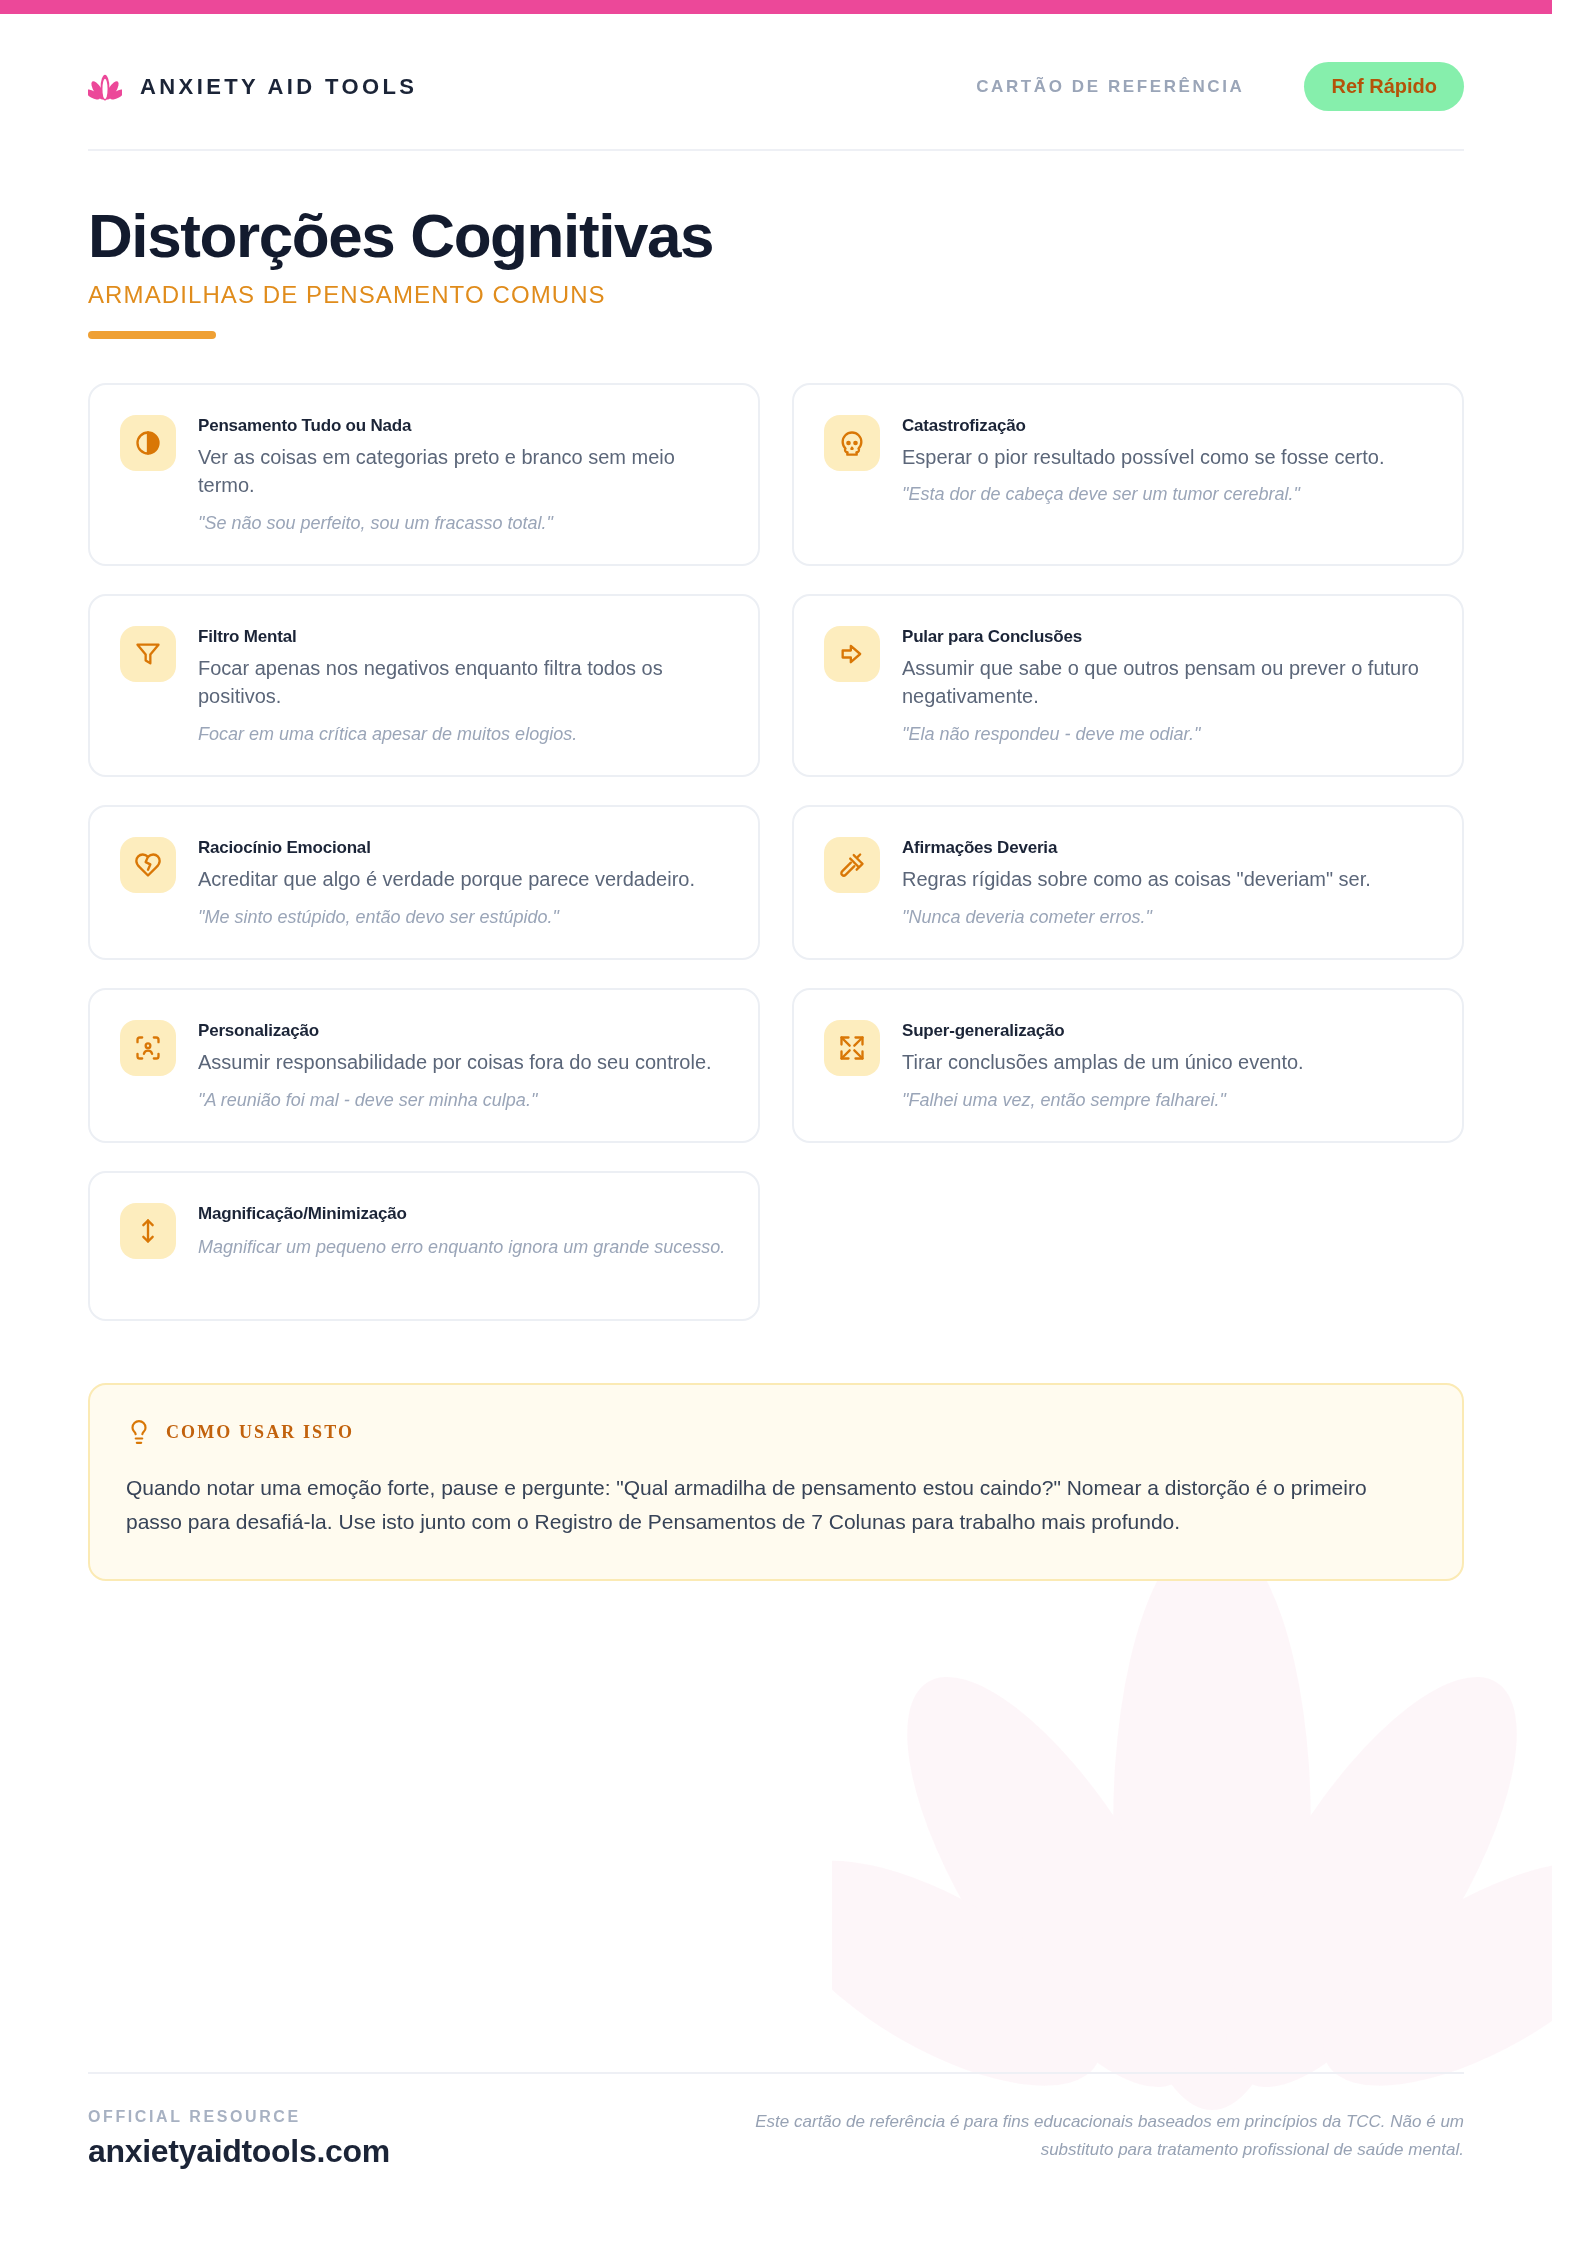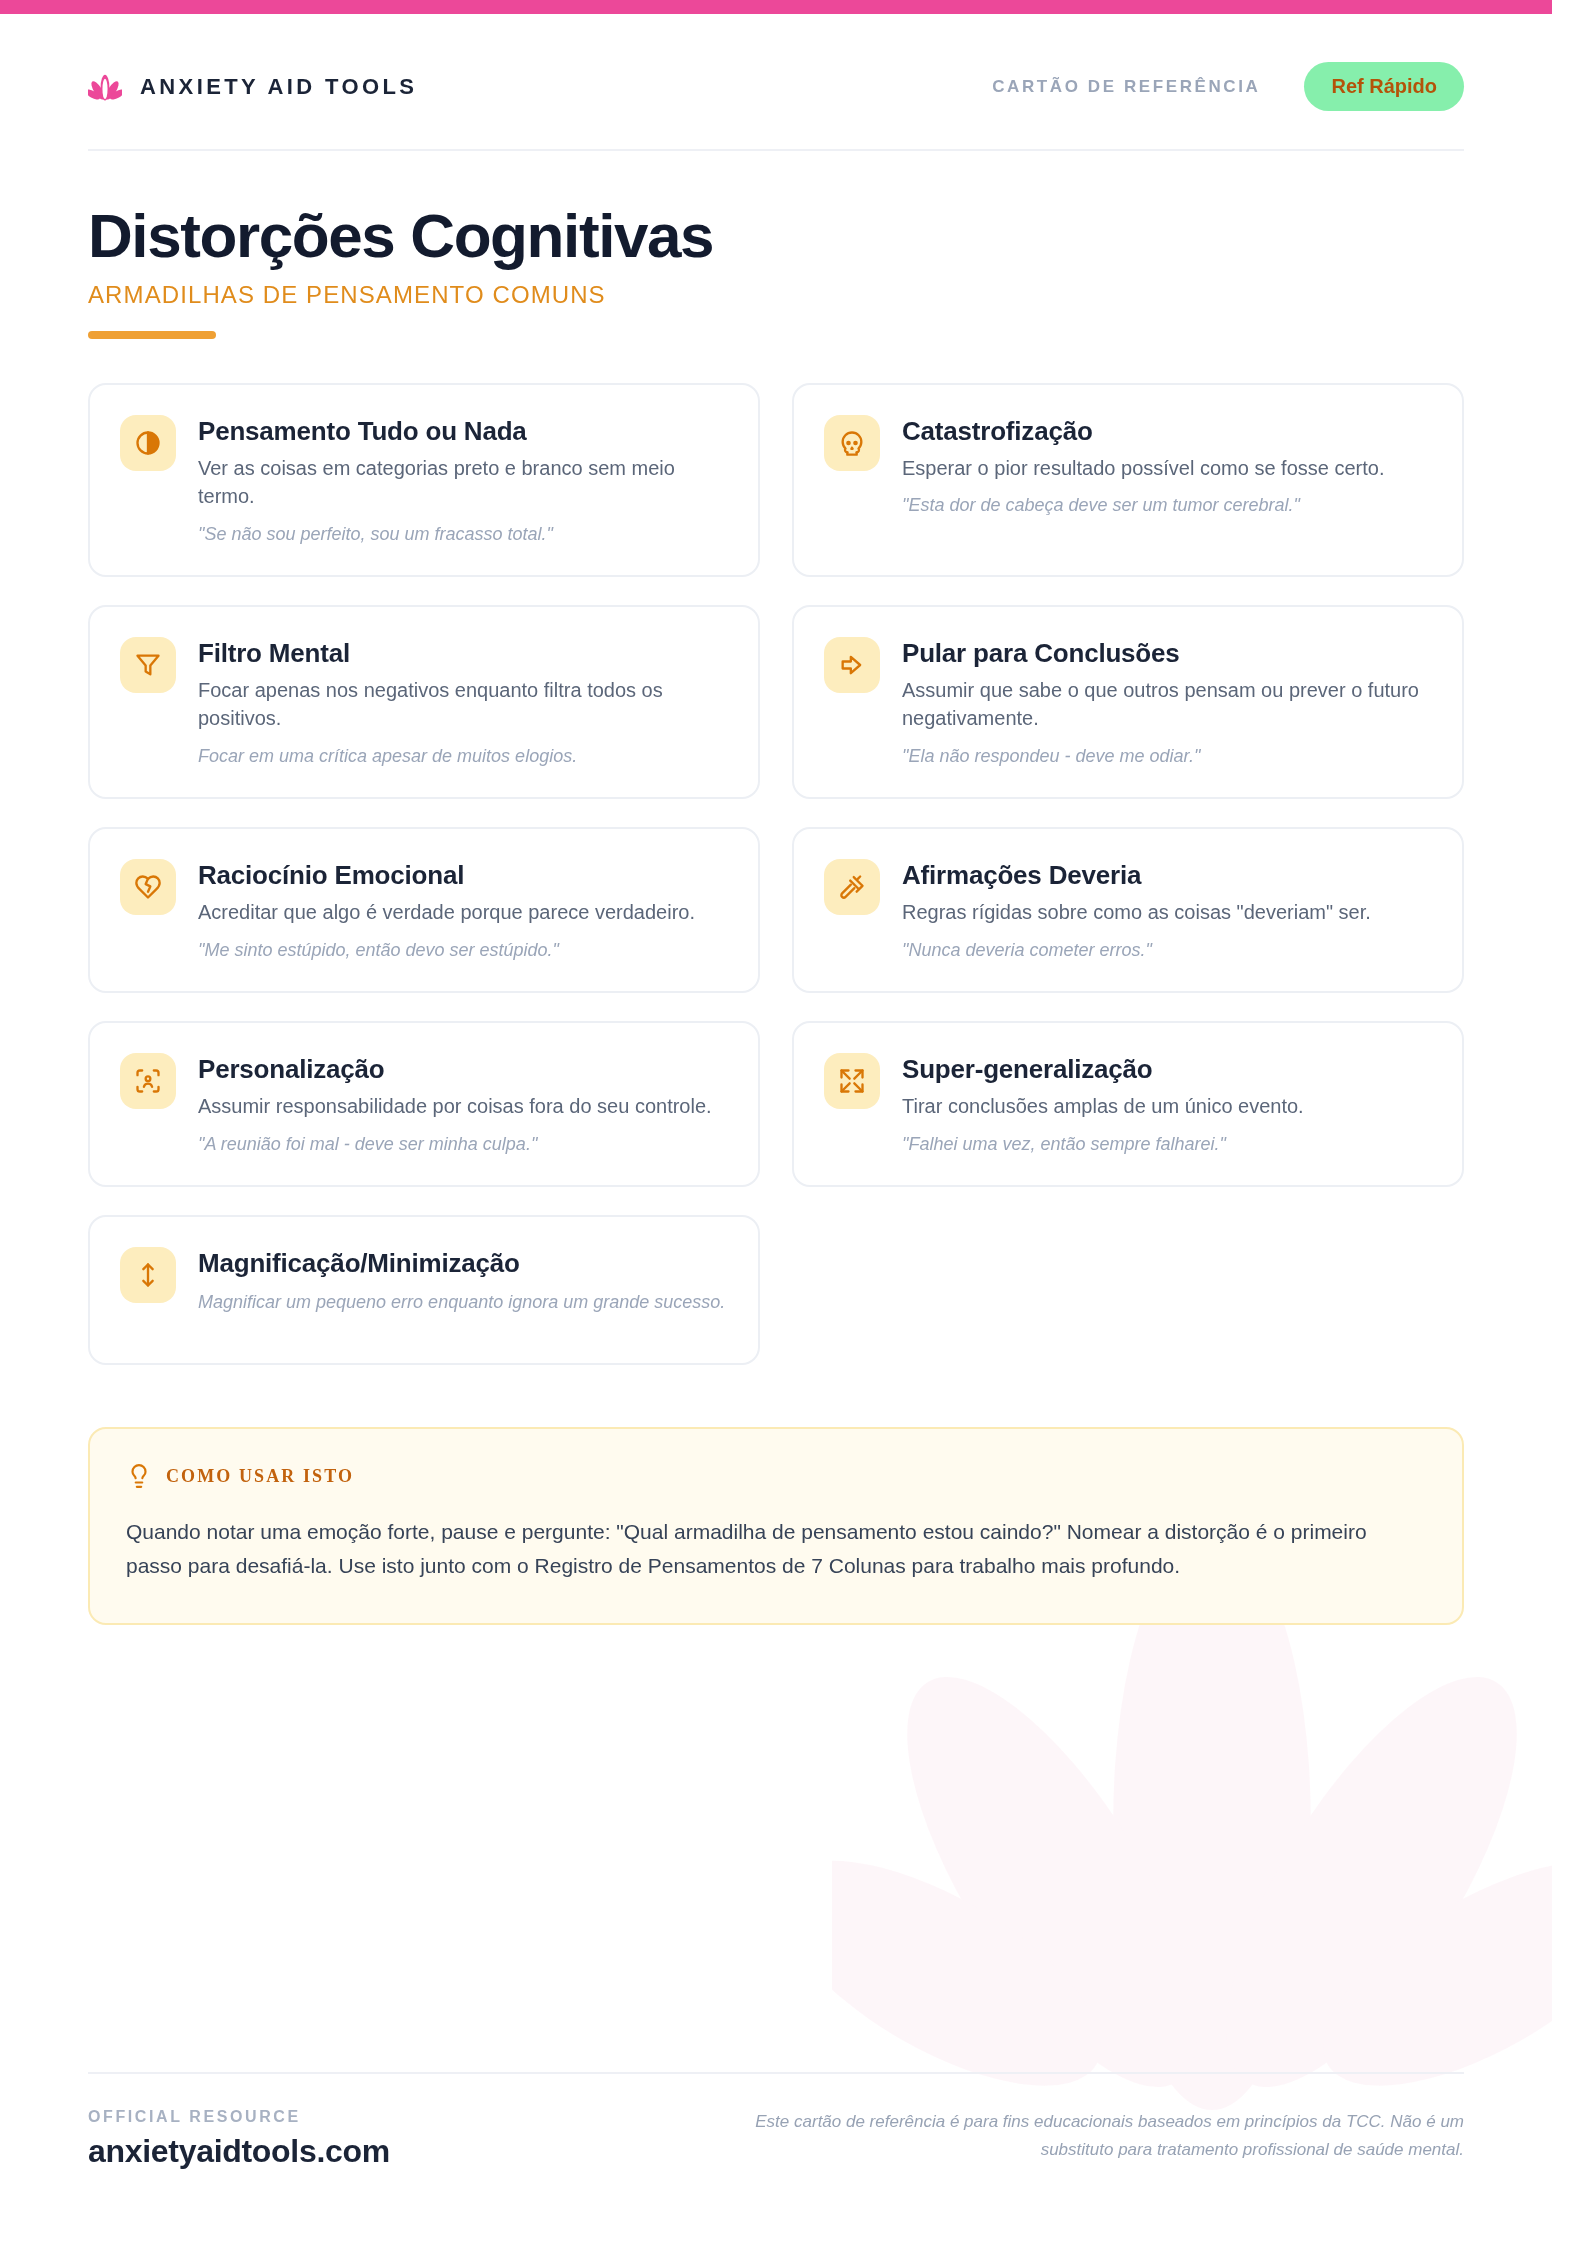--- a/index.html
+++ b/index.html
@@ -70,21 +70,21 @@
     font-size: 22px;
     font-weight: 700;
     letter-spacing: 3.4px;
     color: #1b2437;
     text-transform: uppercase;
   }
 
   .header-right {
     display: flex;
     align-items: center;
-    gap: 44px;
+    gap: 60px;
   }
 
   .header-kicker {
     font-size: 17px;
     font-weight: 700;
     letter-spacing: 2.6px;
     color: #9aa5b8;
     text-transform: uppercase;
   }
 
@@ -155,21 +155,21 @@
     display: flex;
     align-items: center;
     justify-content: center;
   }
 
   .card-icon svg { width: 28px; height: 28px; display: block; }
 
   .card-body { flex: 1 1 auto; min-width: 0; padding-top: 1px; }
 
   .card-title {
-    font-size: 26px;
+    font-size: 17px;
     font-weight: 700;
     color: #1b2437;
     letter-spacing: -0.2px;
     margin-bottom: 7px;
   }
 
   .card-desc {
     font-size: 20px;
     line-height: 1.42;
     color: #5b6679;

